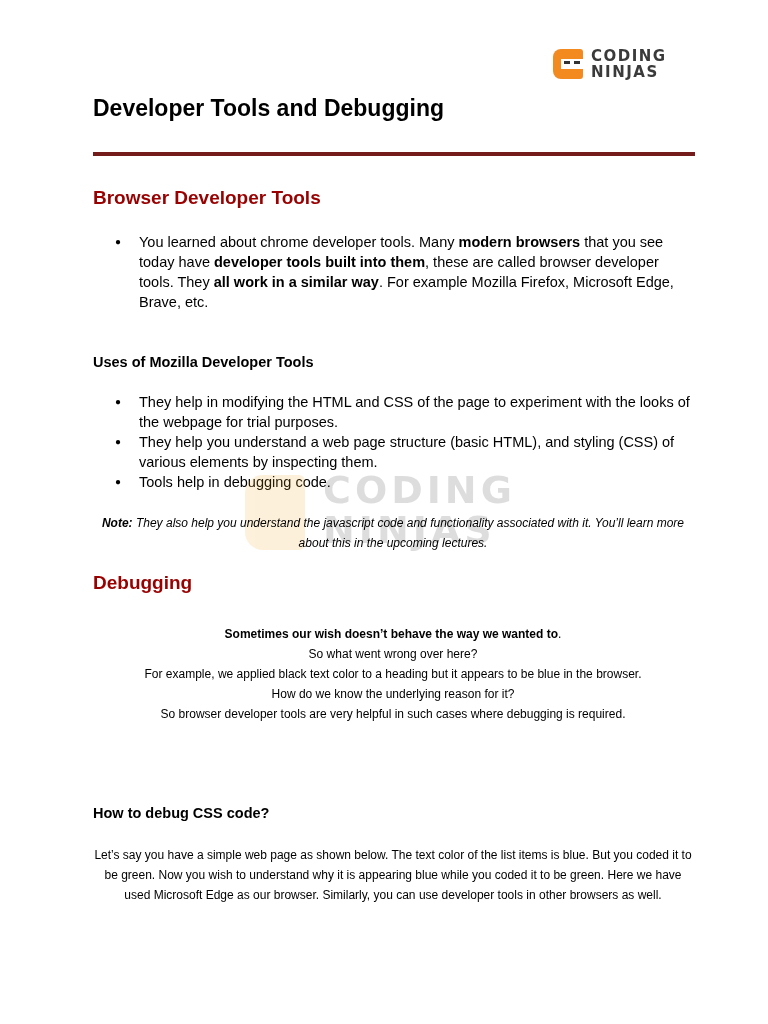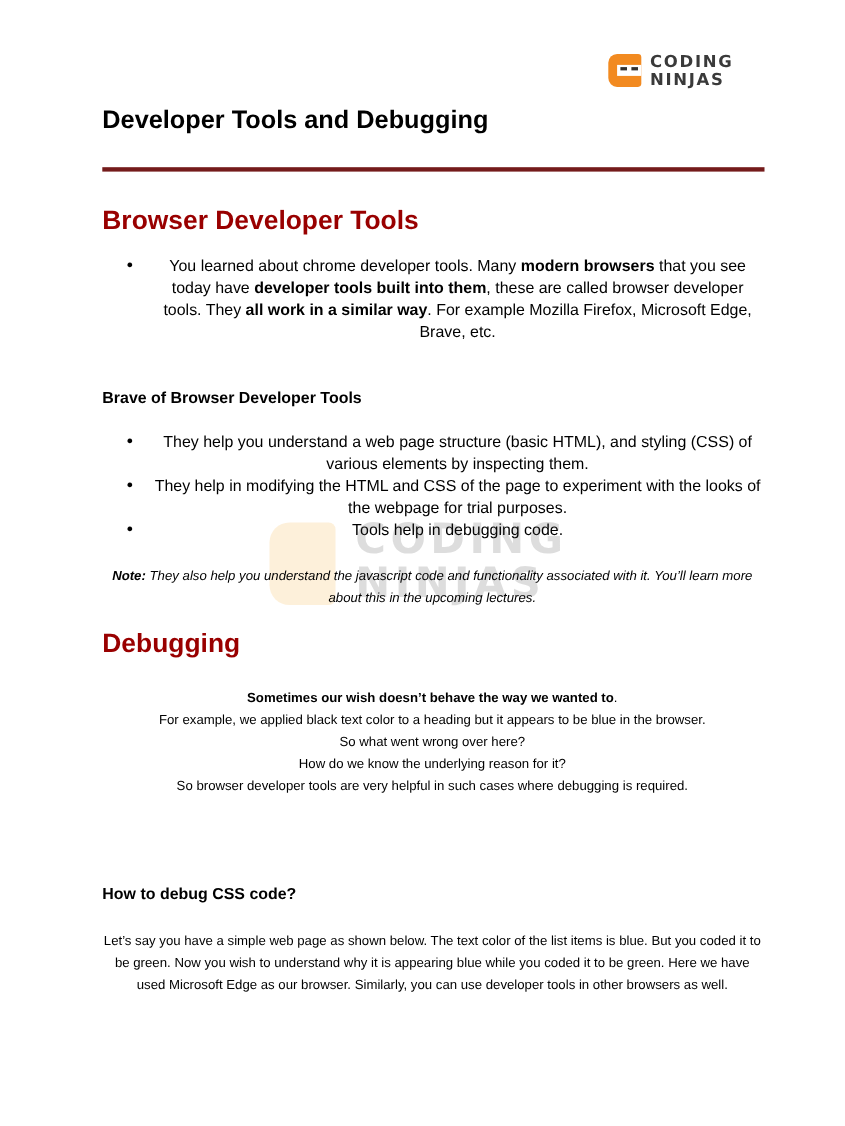--- a/index.html
+++ b/index.html
@@ -6,24 +6,24 @@
     body { width: 768px; height: 1024px; position: relative; overflow: hidden;
            font-family: "Liberation Sans", sans-serif; color: #000; }
     .logo { position: absolute; left: 553px; top: 44px; width: 140px; height: 40px; display: flex; align-items: center; }
     .logo-mark { width: 30px; height: 30px; position: relative; margin-right: 8px; }
     .logo-mark .c { position: absolute; left: 0; top: 0; width: 30px; height: 30px; background: #f28a20; border-radius: 8px 3px 3px 8px; }
     .logo-mark .c-inner { position: absolute; left: 8px; top: 10px; width: 22px; height: 10px; background: #fff; }
     .logo-mark .eye { position: absolute; top: 12px; width: 6px; height: 3px; background: #333; }
     .logo-text { font-family: "DejaVu Sans", sans-serif; font-weight: bold; color: #3a3a3a; font-size: 15px; line-height: 16px; letter-spacing: 1.5px; }
     .title { position: absolute; left: 93px; top: 95px; font-size: 23px; font-weight: bold; margin: 0; text-align: center; }
     .rule { position: absolute; left: 93px; top: 152px; width: 602px; height: 4px; background: #741b1b; }
-    .h2 { position: absolute; left: 93px; margin: 0; font-size: 24px; font-weight: bold; color: #990000; }
+    .h2 { position: absolute; left: 93px; margin: 0; font-size: 19px; font-weight: bold; color: #990000; }
     .h3 { position: absolute; left: 93px; margin: 0; font-size: 14.5px; font-weight: bold; }
     .text { font-size: 12px; line-height: 20px; text-align: center; }
-    ul.bullets { position: absolute; left: 93px; width: 600px; margin: 0; padding: 0; list-style: none; text-align: center; }
+    ul.bullets { position: absolute; left: 93px; width: 600px; margin: 0; padding: 0; list-style: none; }
     ul.bullets li { position: relative; padding-left: 46px; font-size: 14.5px; line-height: 20px; }
     ul.bullets li::before { content: "\25CF"; position: absolute; left: 22px; top: 0; font-size: 10px; }
     .para { position: absolute; left: 93px; width: 600px; margin: 0; }
     .italic { font-style: italic; }
     .watermark { position: absolute; left: 245px; top: 470px; width: 280px; height: 90px; opacity: 0.16; pointer-events: none; }
     .wm-c { position: absolute; left: 0; top: 5px; width: 60px; height: 75px; background: #f5a623; border-radius: 18px 6px 6px 18px; }
     .wm-text { position: absolute; left: 78px; top: 0; font-family: "DejaVu Sans", sans-serif; font-weight: bold; color: #333; font-size: 38px; line-height: 40px; letter-spacing: 4px; }
   </style>
 </head>
 <body>
@@ -45,45 +45,45 @@
 <div class="rule"></div>
 
 <h2 class="h2" style="top:187px">Browser Developer Tools</h2>
 
 <ul class="bullets" style="top:232px">
   <li>
     <span>You learned about chrome developer tools. Many </span><b>modern browsers</b><span> that you see today have </span><b>developer tools built into them</b><span>, these are called browser developer tools. They </span><b>all work in a similar way</b><span>. For example Mozilla Firefox, Microsoft Edge, Brave, etc.</span>
   </li>
 </ul>
 
-<h3 class="h3" style="top:354px">Brave of Browser Developer Tools</h3>
+<h3 class="h3" style="top:354px">Uses of Mozilla Developer Tools</h3>
 
 <ul class="bullets" style="top:392px">
+  <li>They help in modifying the HTML and CSS of the page to experiment with the looks of the webpage for trial purposes.</li>
   <li>They help you understand a web page structure (basic HTML), and styling (CSS) of various elements by inspecting them.</li>
-  <li>They help in modifying the HTML and CSS of the page to experiment with the looks of the webpage for trial purposes.</li>
   <li>Tools help in debugging code.</li>
 </ul>
 
 <div class="watermark">
   <div class="wm-c"></div>
   <div class="wm-text">
     <div>CODING</div>
     <div>NINJAS</div>
   </div>
 </div>
 
 <p class="para text italic" style="top:513px">
   <b>Note:</b><span> They also help you understand the javascript code and functionality associated with it. You’ll learn more about this in the upcoming lectures.</span>
 </p>
 
 <h2 class="h2" style="top:572px">Debugging</h2>
 
 <div class="para text" style="top:624px">
   <div><b>Sometimes our wish doesn’t behave the way we wanted to</b><span>.</span></div>
+  <div>So what went wrong over here?</div>
   <div>For example, we applied black text color to a heading but it appears to be blue in the browser.</div>
-  <div>So what went wrong over here?</div>
   <div>How do we know the underlying reason for it?</div>
   <div>So browser developer tools are very helpful in such cases where debugging is required.</div>
 </div>
 
 <h3 class="h3" style="top:805px">How to debug CSS code?</h3>
 
 <p class="para text" style="top:845px">Let’s say you have a simple web page as shown below. The text color of the list items is blue. But you coded it to be green. Now you wish to understand why it is appearing blue while you coded it to be green. Here we have used Microsoft Edge as our browser.  Similarly, you can use developer tools in other browsers as well.</p>
 
 </body></html>

